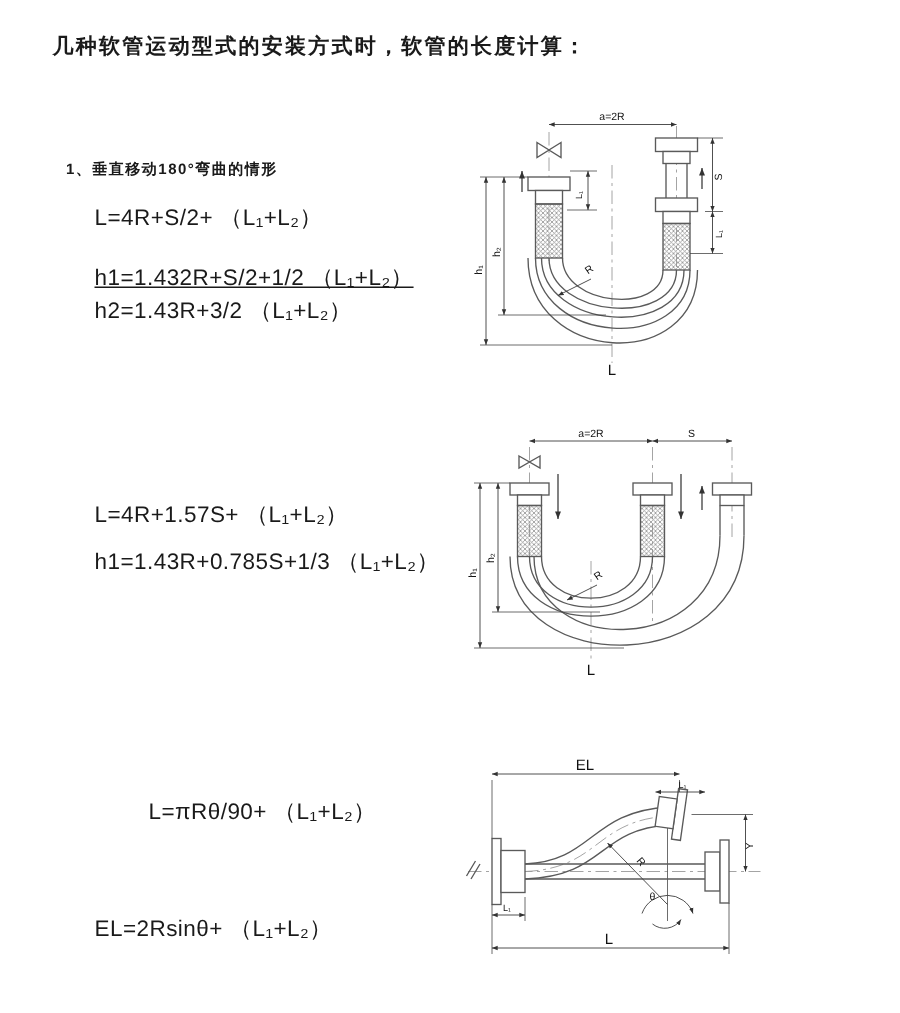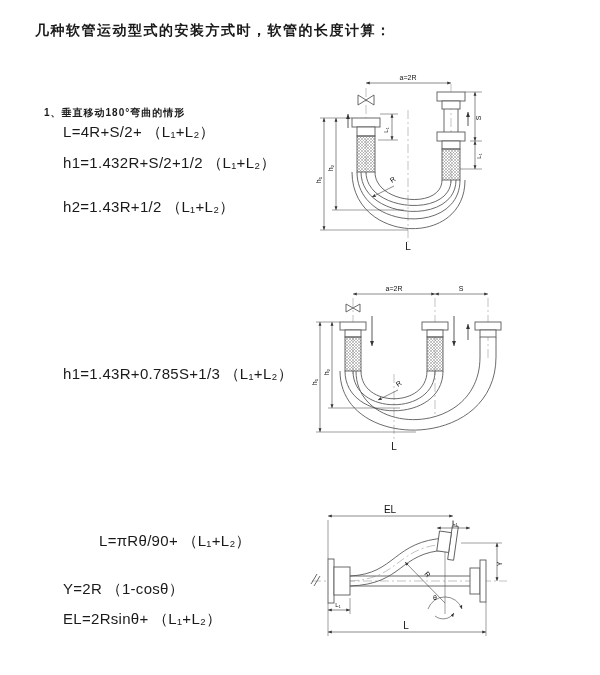--- a/index.html
+++ b/index.html
@@ -25,23 +25,23 @@
   text.dlb{font-size:10px;fill:#111;}
 </style>
 </head>
 <body>
 
 <div class="page">
 
   <div class="abs title" style="left:35px;top:22px;">几种软管运动型式的安装方式时，软管的长度计算：</div>
 
   <div class="abs heading" style="left:44px;top:106px;">1、垂直移动180°弯曲的情形</div>
-  <div class="abs formula" style="left:63px;top:123px;">L=4R+S/2+ （L₁+L₂）</div>
-  <div class="abs formula" style="left:63px;top:154px;">h1=1.432R+S/2+1/2 （L₁+L₂）</div>
-  <div class="abs formula" style="left:63px;top:198px;">h2=1.43R+1/2 （L₁+L₂）</div>
+  <div class="abs formula" style="left:63px;top:136px;">L=4R+S/2+ （L₁+L₂）</div>
+  <div class="abs formula" style="left:63px;top:176px;text-decoration:underline;">h1=1.432R+S/2+1/2 （L₁+L₂）</div>
+  <div class="abs formula" style="left:63px;top:198px;">h2=1.43R+3/2 （L₁+L₂）</div>
 
   <svg style="left:308px;top:70px;" width="265" height="192" viewBox="0 0 265 192">
     <defs>
       <marker id="ar1" viewBox="0 0 10 10" refX="9" refY="5" markerWidth="7" markerHeight="7" orient="auto-start-reverse">
         <path d="M0,1.5 L9,5 L0,8.5 z" fill="#333"></path>
       </marker>
       <pattern id="hz1" width="3" height="3" patternUnits="userSpaceOnUse">
         <path d="M0,0 L3,3 M3,0 L0,3" stroke="#8a8a8a" stroke-width=".5"></path>
       </pattern>
     </defs>
@@ -113,20 +113,21 @@
     </g>
 
     <g>
       <line class="dim" x1="86" y1="116" x2="64" y2="127" marker-end="url(#ar1)"></line>
       <text class="dl" x="84" y="113" font-size="8.5" transform="rotate(-35 84 113)">R</text>
     </g>
 
     <text class="dlb" x="100" y="180" text-anchor="middle">L</text>
   </svg>
 
+  <div class="abs formula" style="left:63px;top:334px;">L=4R+1.57S+ （L₁+L₂）</div>
   <div class="abs formula" style="left:63px;top:365px;">h1=1.43R+0.785S+1/3 （L₁+L₂）</div>
 
   <svg style="left:308px;top:282px;" width="270" height="174" viewBox="0 0 270 174">
     <defs>
       <marker id="ar2" viewBox="0 0 10 10" refX="9" refY="5" markerWidth="7" markerHeight="7" orient="auto-start-reverse">
         <path d="M0,1.5 L9,5 L0,8.5 z" fill="#333"></path>
       </marker>
       <pattern id="hz2" width="3" height="3" patternUnits="userSpaceOnUse">
         <path d="M0,0 L3,3 M3,0 L0,3" stroke="#8a8a8a" stroke-width=".5"></path>
       </pattern>
@@ -191,21 +192,20 @@
 
     <g>
       <line class="dim" x1="90" y1="108" x2="70" y2="118" marker-end="url(#ar2)"></line>
       <text class="dl" x="90" y="105" font-size="8.5" transform="rotate(-35 90 105)">R</text>
     </g>
 
     <text class="dlb" x="86" y="168" font-size="8" text-anchor="middle">L</text>
   </svg>
 
   <div class="abs formula" style="left:63px;top:532px;margin-left:36px;">L=πRθ/90+ （L₁+L₂）</div>
-  <div class="abs formula" style="left:63px;top:580px;">Y=2R （1-cosθ）</div>
   <div class="abs formula" style="left:63px;top:610px;text-align:center;">EL=2Rsinθ+ （L₁+L₂）</div>
 
   <svg style="left:298px;top:502px;" width="285" height="145" viewBox="0 0 285 145">
     <defs>
       <marker id="ar3" viewBox="0 0 10 10" refX="9" refY="5" markerWidth="7" markerHeight="7" orient="auto-start-reverse">
         <path d="M0,1.5 L9,5 L0,8.5 z" fill="#333"></path>
       </marker>
     </defs>
 
     <g>

